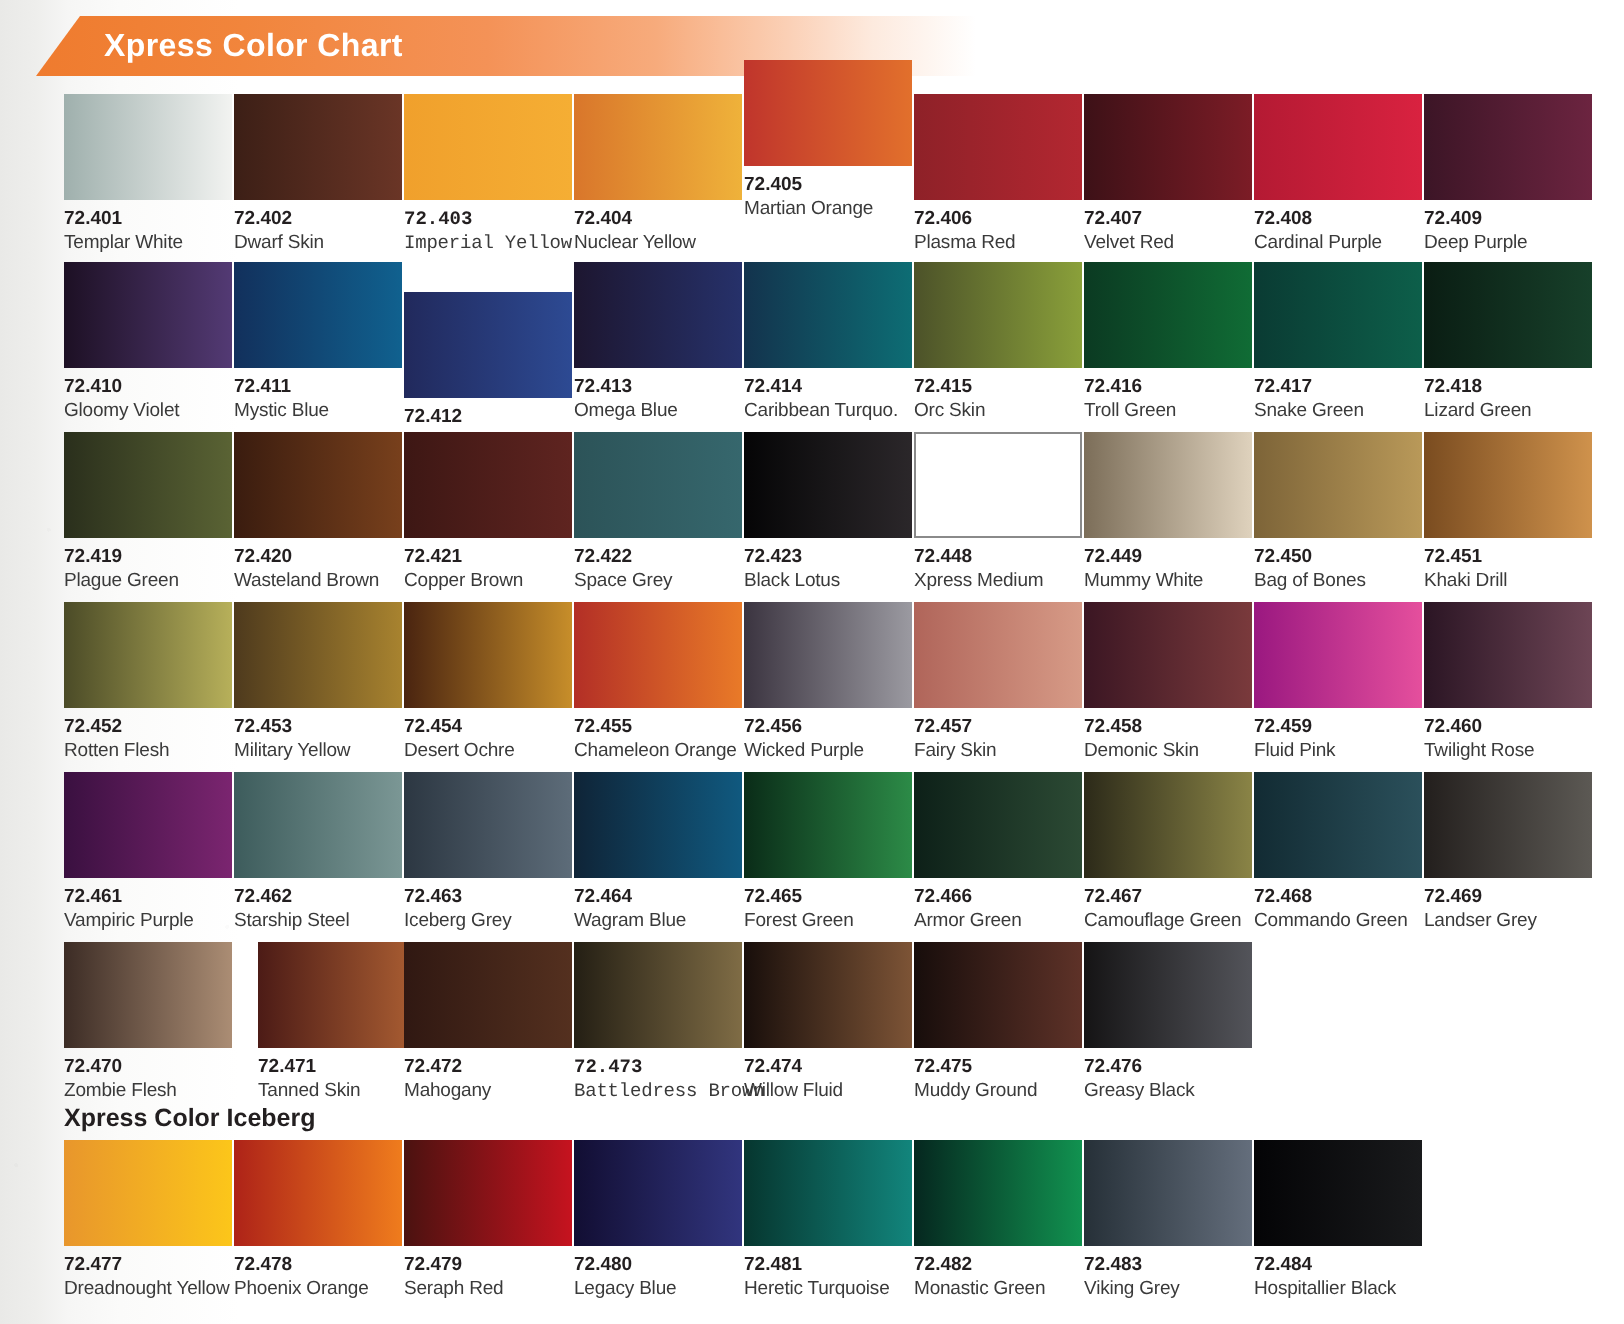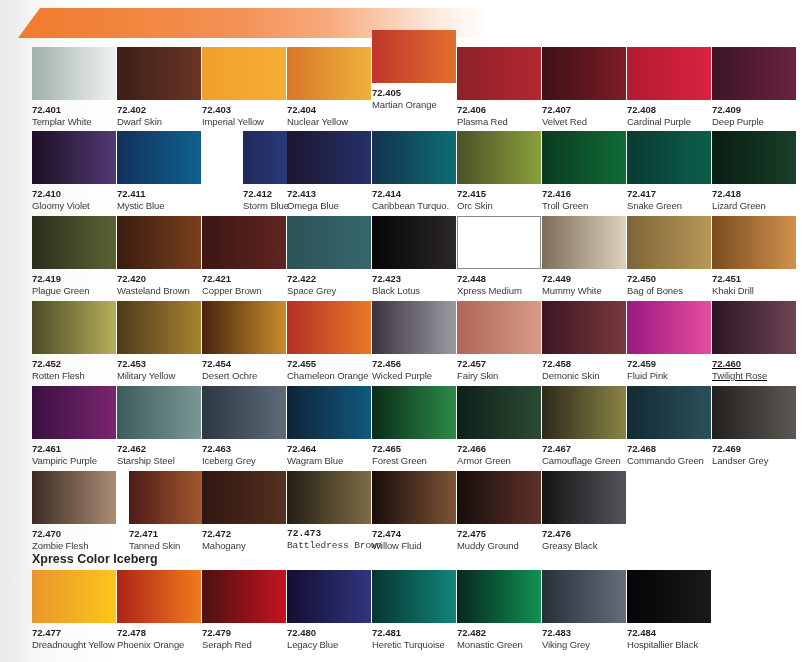--- a/index.html
+++ b/index.html
@@ -110,36 +110,37 @@
   }
 </style>
 </head>
 <body>
 
 <div id="page"></div>
 <div id="texture"></div>
 
 <div id="banner-wrap">
   <div id="banner"></div>
+  <div id="banner-title">Xpress Color Chart</div>
 </div>
 
 <div class="section-title" id="section-intense" style="top:552px;">Xpress Color Iceberg</div>
 
 <div id="grid">
     <div class="swatch" style="left: 32px; top: 47px;">
       <div class="chip" style="background: linear-gradient(90deg, rgb(159, 176, 173) 0%, rgb(242, 243, 241) 100%);"></div>
       <div class="code">72.401</div>
       <div class="pname">Templar White</div>
     </div>
     <div class="swatch" style="left: 117px; top: 47px;">
       <div class="chip" style="background: linear-gradient(90deg, rgb(60, 31, 22) 0%, rgb(106, 53, 38) 100%);"></div>
       <div class="code">72.402</div>
       <div class="pname">Dwarf Skin</div>
     </div>
-    <div class="swatch" style="left: 202px; top: 47px;">
+    <div class="swatch" style="left: 202px; top: 47px; font-family: Liberation Mono, monospace;">
       <div class="chip" style="background: linear-gradient(90deg, rgb(240, 160, 44) 0%, rgb(245, 174, 52) 100%);"></div>
       <div class="code">72.403</div>
       <div class="pname">Imperial Yellow</div>
     </div>
     <div class="swatch" style="left: 287px; top: 47px;">
       <div class="chip" style="background: linear-gradient(90deg, rgb(217, 118, 43) 0%, rgb(239, 178, 58) 100%);"></div>
       <div class="code">72.404</div>
       <div class="pname">Nuclear Yellow</div>
     </div>
     <div class="swatch" style="left: 372px; top: 30px;">
@@ -170,21 +171,21 @@
     <div class="swatch" style="left: 32px; top: 131px;">
       <div class="chip" style="background: linear-gradient(90deg, rgb(29, 16, 36) 0%, rgb(83, 58, 116) 100%);"></div>
       <div class="code">72.410</div>
       <div class="pname">Gloomy Violet</div>
     </div>
     <div class="swatch" style="left: 117px; top: 131px;">
       <div class="chip" style="background: linear-gradient(90deg, rgb(18, 48, 92) 0%, rgb(16, 97, 143) 100%);"></div>
       <div class="code">72.411</div>
       <div class="pname">Mystic Blue</div>
     </div>
-    <div class="swatch" style="left: 202px; top: 131px; margin-left: 41px;">
+    <div class="swatch" style="left: 202px; top: 146px;">
       <div class="chip" style="background: linear-gradient(90deg, rgb(33, 41, 92) 0%, rgb(45, 74, 147) 100%);"></div>
       <div class="code">72.412</div>
       <div class="pname">Storm Blue</div>
     </div>
     <div class="swatch" style="left: 287px; top: 131px;">
       <div class="chip" style="background: linear-gradient(90deg, rgb(29, 22, 48) 0%, rgb(38, 49, 106) 100%);"></div>
       <div class="code">72.413</div>
       <div class="pname">Omega Blue</div>
     </div>
     <div class="swatch" style="left: 372px; top: 131px;">
@@ -290,21 +291,21 @@
     <div class="swatch" style="left: 542px; top: 301px;">
       <div class="chip" style="background: linear-gradient(90deg, rgb(59, 22, 35) 0%, rgb(122, 58, 60) 100%);"></div>
       <div class="code">72.458</div>
       <div class="pname">Demonic Skin</div>
     </div>
     <div class="swatch" style="left: 627px; top: 301px;">
       <div class="chip" style="background: linear-gradient(90deg, rgb(154, 24, 128) 0%, rgb(229, 79, 157) 100%);"></div>
       <div class="code">72.459</div>
       <div class="pname">Fluid Pink</div>
     </div>
-    <div class="swatch" style="left: 712px; top: 301px; text-decoration: underline;">
+    <div class="swatch" style="left: 712px; top: 301px;">
       <div class="chip" style="background: linear-gradient(90deg, rgb(43, 21, 36) 0%, rgb(109, 69, 85) 100%);"></div>
       <div class="code">72.460</div>
       <div class="pname">Twilight Rose</div>
     </div>
     <div class="swatch" style="left: 32px; top: 386px;">
       <div class="chip" style="background: linear-gradient(90deg, rgb(58, 16, 64) 0%, rgb(123, 37, 112) 100%);"></div>
       <div class="code">72.461</div>
       <div class="pname">Vampiric Purple</div>
     </div>
     <div class="swatch" style="left: 117px; top: 386px;">

